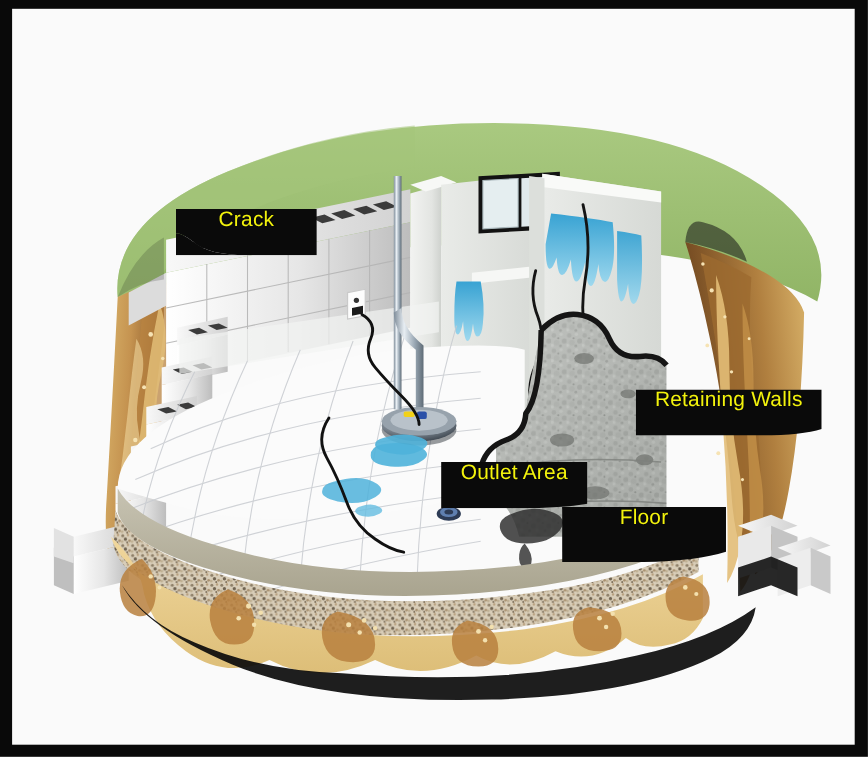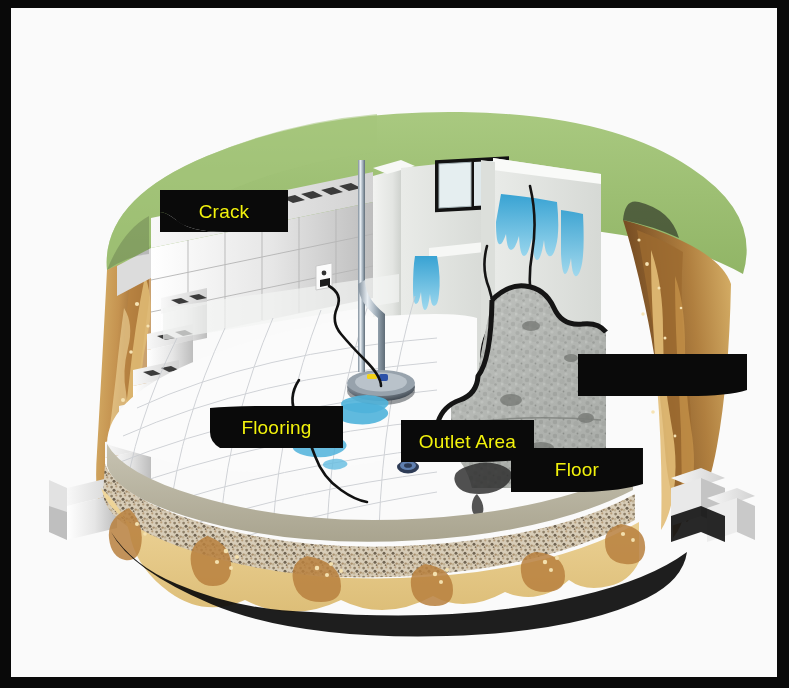--- a/index.html
+++ b/index.html
@@ -20,21 +20,21 @@
   svg.art{position:absolute;left:0;top:0;width:766px;height:669px;}
 
   
   .callout{
     position:absolute;
     color:#f2f20d;
     font-size:19px;
     letter-spacing:.2px;
     white-space:nowrap;
     line-height:1;
-    display:flex;align-items:center;justify-content:center;
+    display:flex;justify-content:center;
     z-index:40;
     text-shadow:0 0 1px rgba(0,0,0,.8);
   }
   .callout .plate{
     position:absolute;inset:0;z-index:-1;
   }
   .callout span{position:relative;z-index:2;padding:0 14px;}
 </style>
 </head>
 <body>
@@ -446,37 +446,32 @@
         <path d="M0 0 H128 V42 H64 Q30 42 16 30 Q6 22 0 22 Z" fill="#0a0a0a"></path>
         <path d="M0 22 Q6 22 16 30 Q30 42 64 42 H128 V42 H0 Z" fill="#0a0a0a"></path>
       </svg>
       <span>Crack</span>
     </div>
 
     <div class="callout" style="left:567px;top:346px;width:169px;height:42px;">
       <svg class="plate" viewBox="0 0 169 42" preserveAspectRatio="none">
         <path d="M0 0 H169 V36 Q150 42 110 42 H0 Z" fill="#0a0a0a"></path>
       </svg>
+      <span>Retaining Walls</span>
     </div>
 
-    <div class="callout" style="left:199px;top:398px;width:133px;height:42px;">
-      <svg class="plate" viewBox="0 0 133 42" preserveAspectRatio="none">
-        <path d="M0 2 Q20 0 60 0 H133 V42 H10 Q0 36 0 26 Z" fill="#0a0a0a"></path>
-      </svg>
-      <span>Flooring</span>
-    </div>
 
     <div class="callout" style="left:390px;top:412px;width:133px;height:42px;">
       <svg class="plate" viewBox="0 0 133 42" preserveAspectRatio="none">
         <path d="M0 0 H133 V38 Q110 42 70 42 H0 Z" fill="#0a0a0a"></path>
       </svg>
       <span>Outlet Area</span>
     </div>
 
-    <div class="callout" style="left:500px;top:440px;width:132px;height:42px;">
+    <div class="callout" style="left:500px;top:453px;width:149px;height:42px;">
       <svg class="plate" viewBox="0 0 125 42" preserveAspectRatio="none">
         <path d="M0 0 H125 V34 Q100 42 50 42 H0 Z" fill="#0a0a0a"></path>
       </svg>
       <span>Floor</span>
     </div>
 
   </div>
 </div>
 
 </body></html>

